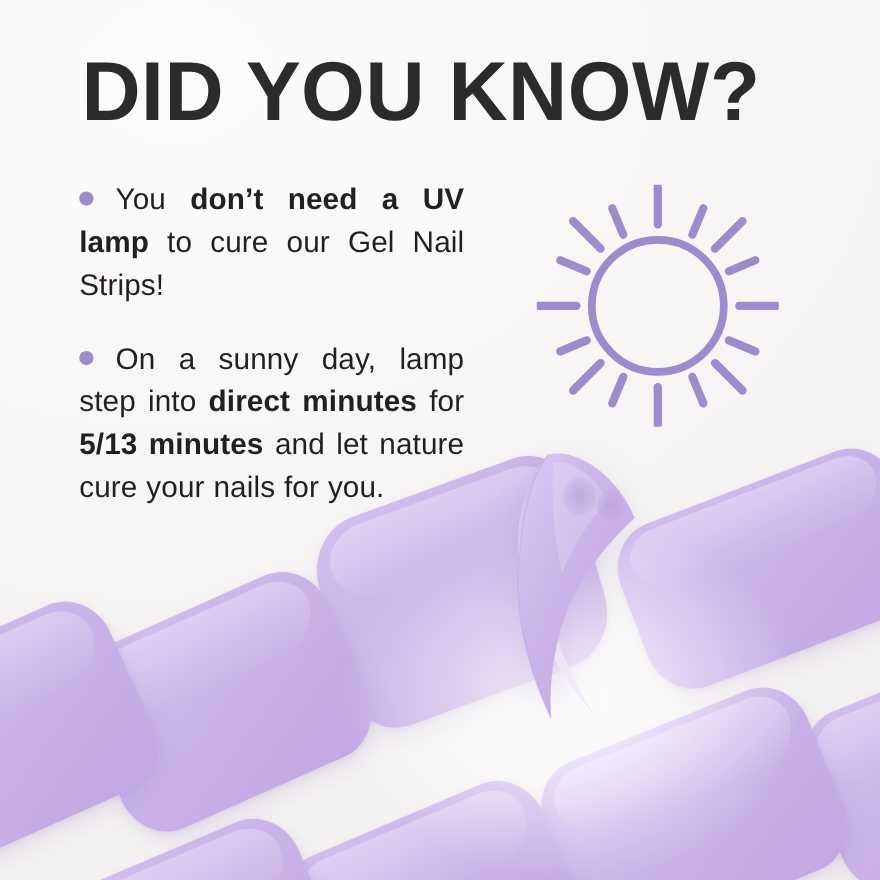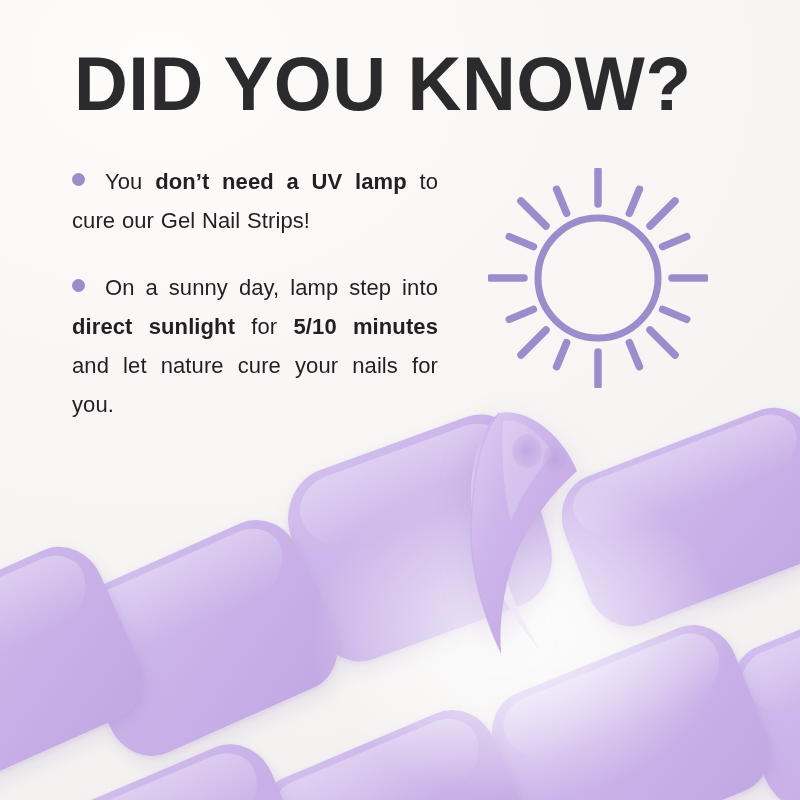--- a/index.html
+++ b/index.html
@@ -120,22 +120,22 @@
   }
 
   .bullets {
     position: absolute;
     left: 72px;
     top: 162px;
     width: 366px;
   }
   .bullet-block {
     position: relative;
-    margin: 0 0 28px 0;
-    font-size: 22px;
+    margin: 0 16px 28px 0;
+    font-size: 27px;
     line-height: 39px;
     color: #221f22;
     text-align: justify;
     text-align-last: left;
     letter-spacing: 0.1px;
     word-spacing: 0.5px;
   }
   .bullet-block:last-child { margin-bottom: 0; }
   .bullet-dot {
     display: inline-block;
@@ -241,18 +241,18 @@
 
   <h1 class="title">DID YOU KNOW?</h1>
 
   <div class="bullets">
 
     <p class="bullet-block">
       <span class="bullet-dot"></span><span>You </span><b>don’t need a UV lamp</b><span> to cure our Gel Nail Strips!</span>
     </p>
 
     <p class="bullet-block">
-      <span class="bullet-dot"></span><span>On a sunny day, lamp step into </span><b>direct sunlight</b><span> for </span><b class="nowrap">5/10 minutes</b><span> and let nature cure your nails for you.</span>
+      <span class="bullet-dot"></span><span>On a sunny day, lamp step into </span><b>direct minutes</b><span> for </span><b class="nowrap">5/13 minutes</b><span> and let nature cure your nails for you.</span>
     </p>
 
   </div>
 
 </div>
 
 </body></html>

